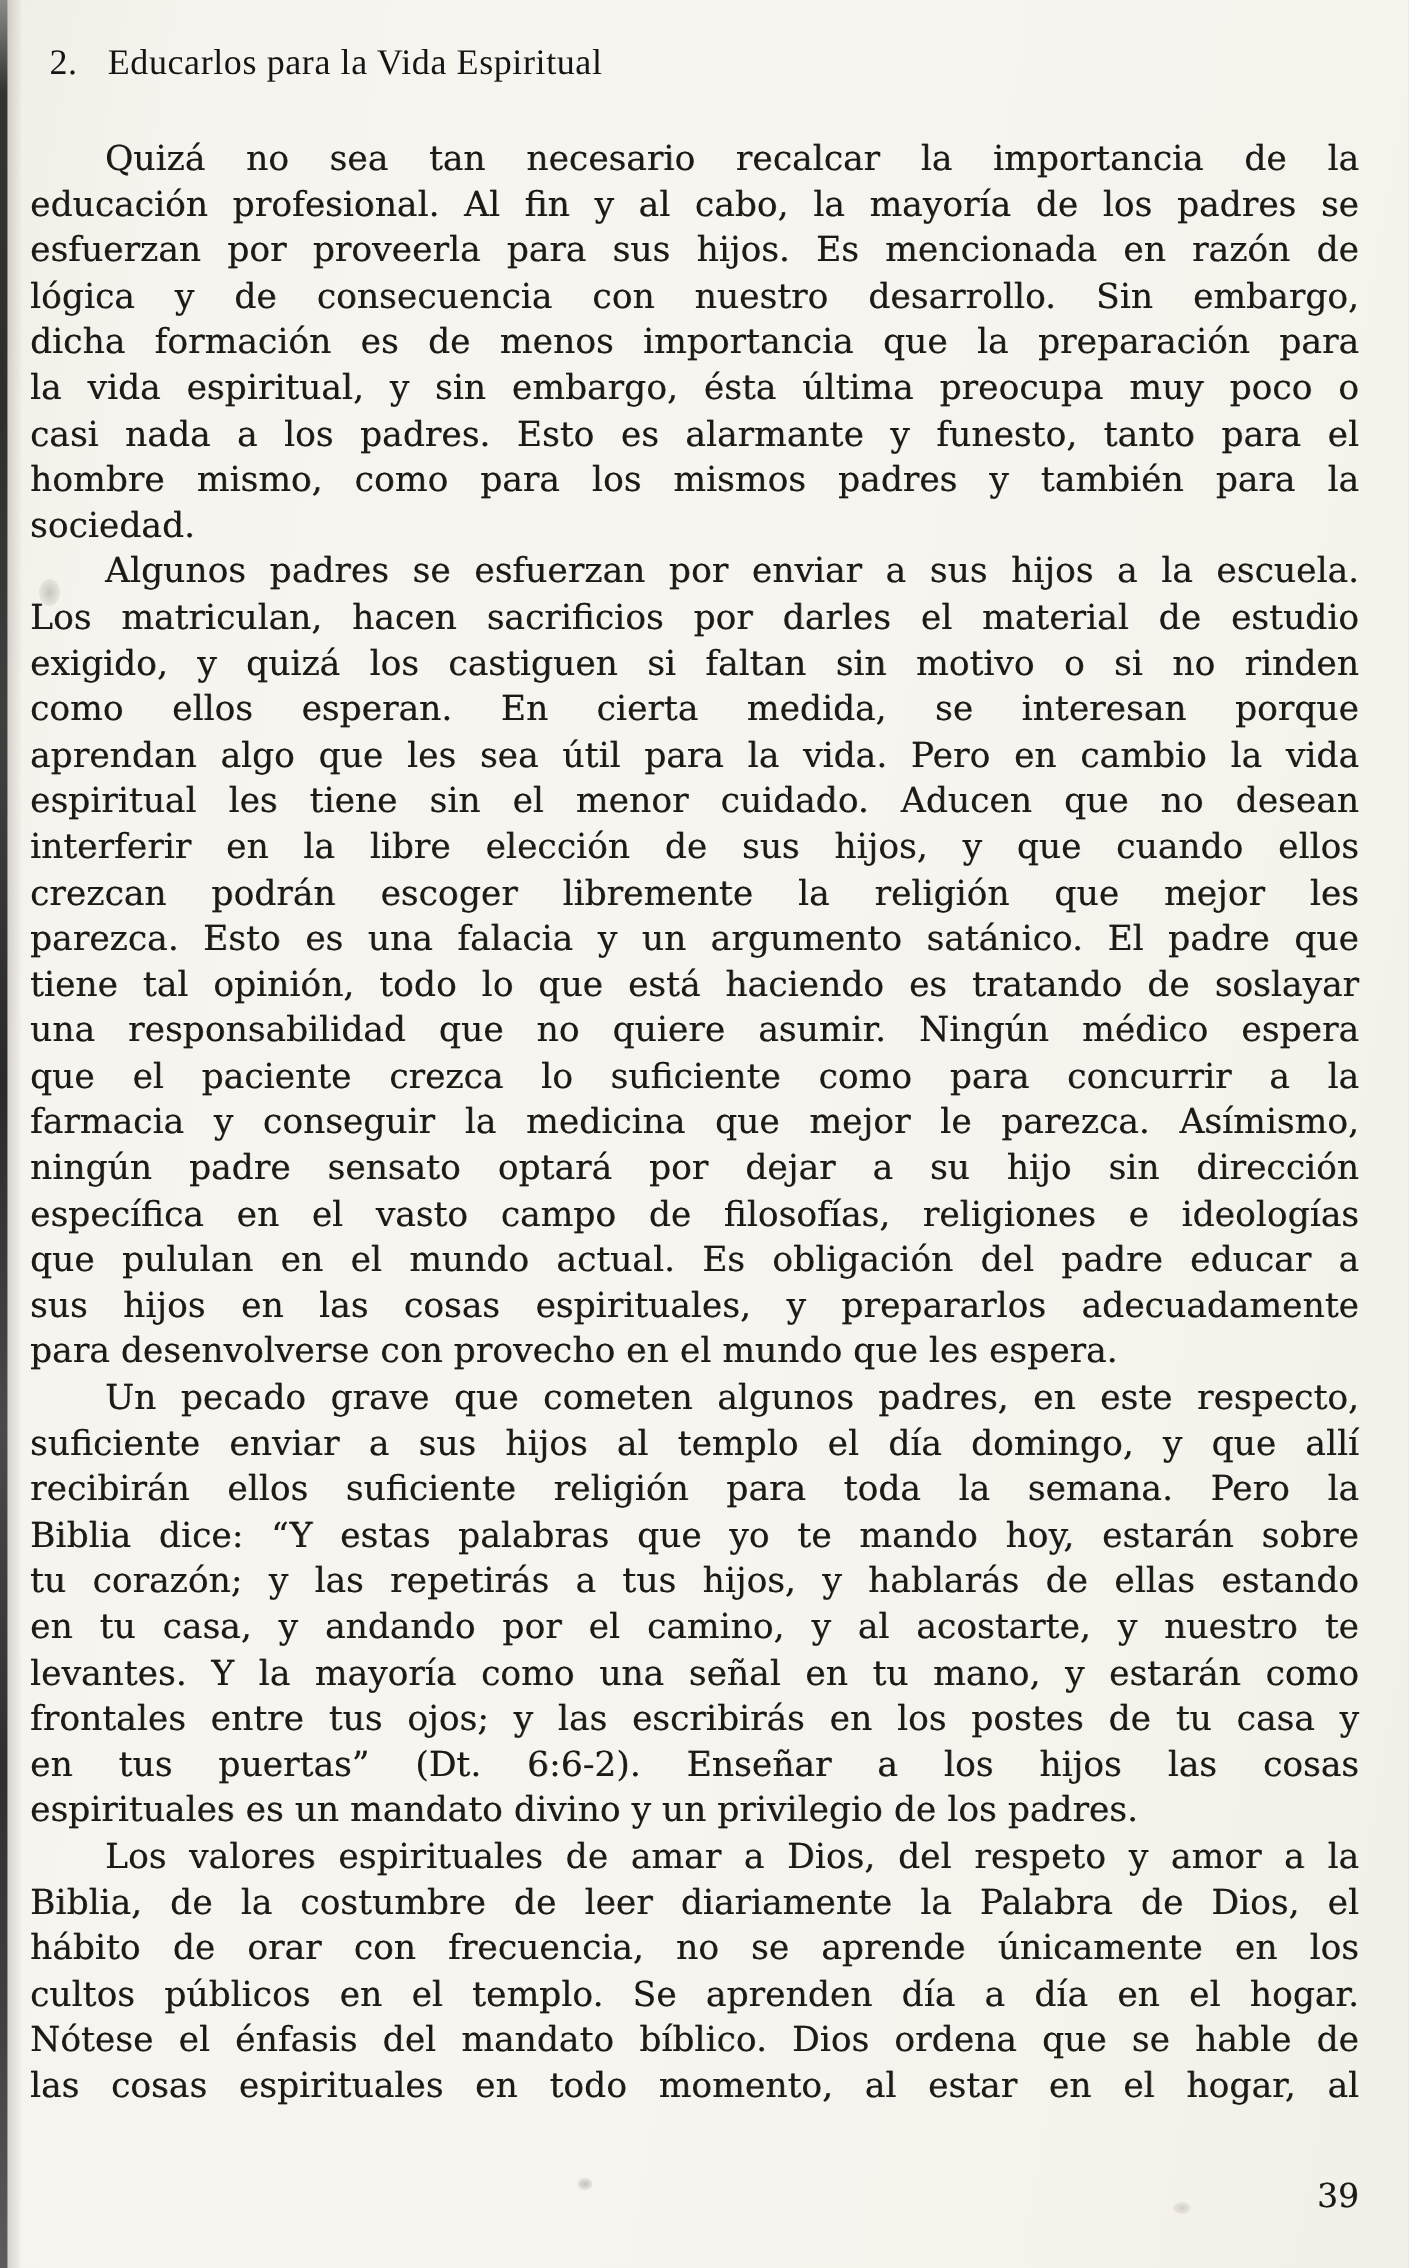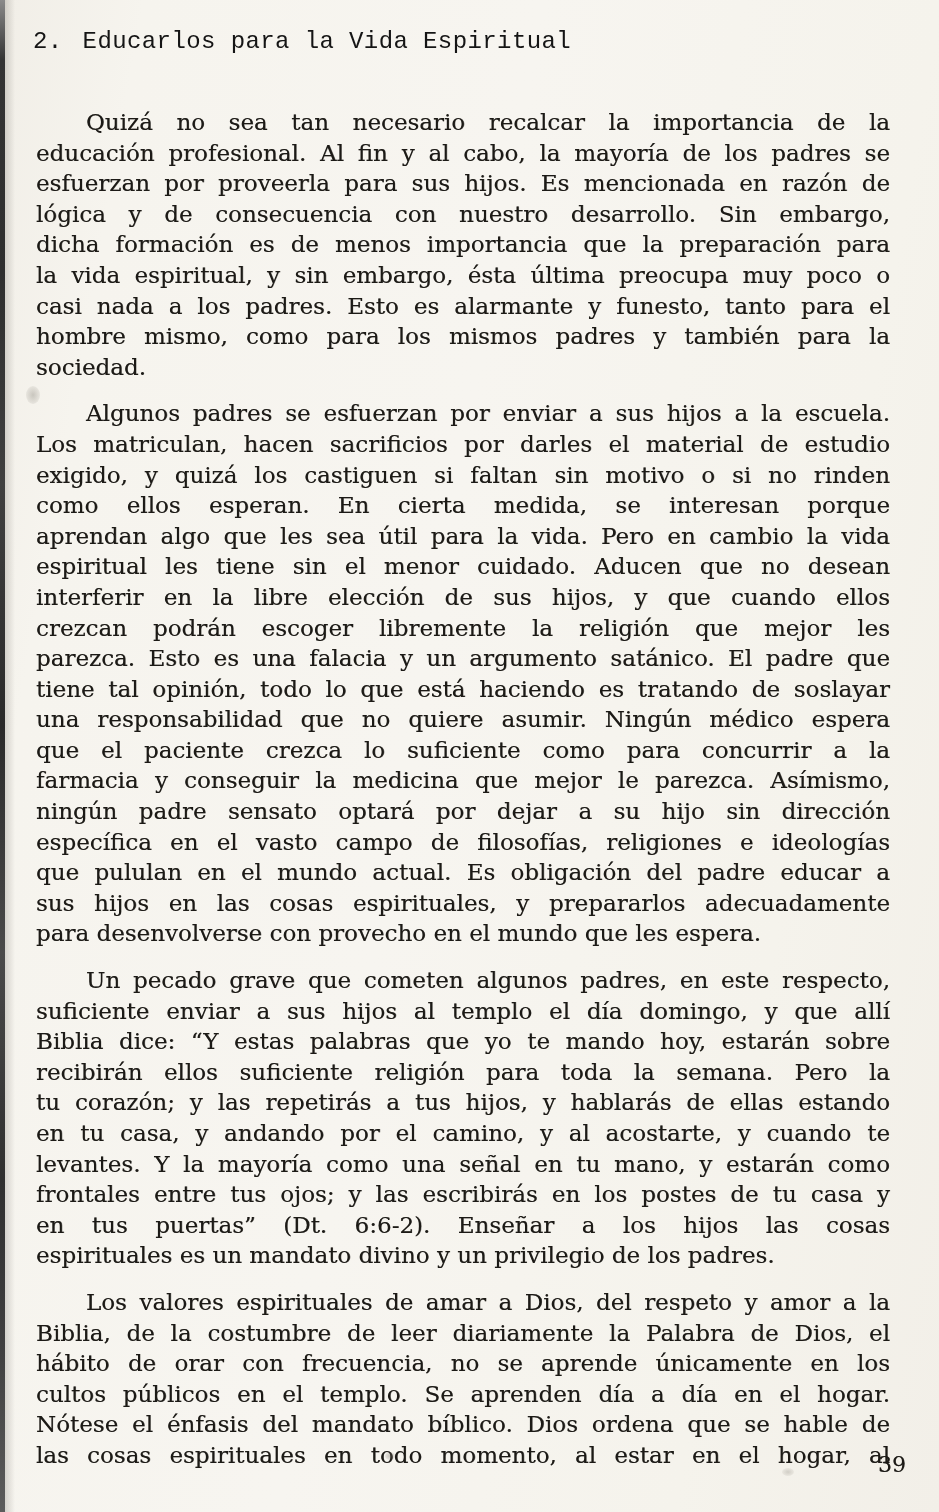--- a/index.html
+++ b/index.html
@@ -21,33 +21,33 @@
     background:linear-gradient(to bottom,
       #8a8a8a 0%, #343434 4%, #2e2e2e 18%, #404040 32%,
       #2a2a2a 48%, #4a4a4a 63%, #2f2f2f 78%, #424242 90%, #5c5c5c 100%);
   }
   .edge-soft{
     position:absolute;left:5px;top:0;width:10px;height:1512px;
     background:linear-gradient(to right, rgba(60,55,48,0.18), rgba(60,55,48,0));
   }
   .heading{
     position:absolute;left:33px;top:28px;
-    font-family:Liberation Mono, monospace;
+    font-family:Liberation Serif, serif;
     font-size:24px;line-height:28px;color:#151515;
     letter-spacing:0.4px;
     white-space:nowrap;
   }
   .heading .num{display:inline-block;}
   .heading .ttl{display:inline-block;margin-left:20px;}
   .body-text{
     position:absolute;left:20px;top:91px;width:886px;
     font-size:23px;line-height:30.6px;
     text-shadow:0.35px 0 0 rgba(28,26,22,0.55);
   }
-  .paragraph{margin:16px;}
+  .paragraph{margin:0;}
   .line{
     text-align:justify;
     text-align-last:justify;
   }
   .line.first{text-indent:50px;}
   .line.flush{text-align-last:left;}
   .page-number{
     position:absolute;right:33px;top:1450px;
     font-size:22px;line-height:30px;
     text-shadow:0.35px 0 0 rgba(28,26,22,0.55);
@@ -96,24 +96,24 @@
         <div class="line">farmacia y conseguir la medicina que mejor le parezca. Asímismo,</div>
         <div class="line">ningún padre sensato optará por dejar a su hijo sin dirección</div>
         <div class="line">específica en el vasto campo de filosofías, religiones e ideologías</div>
         <div class="line">que pululan en el mundo actual. Es obligación del padre educar a</div>
         <div class="line">sus hijos en las cosas espirituales, y prepararlos adecuadamente</div>
         <div class="line flush">para desenvolverse con provecho en el mundo que les espera.</div>
       </div>
       <div class="paragraph">
         <div class="line first">Un pecado grave que cometen algunos padres, en este respecto,</div>
         <div class="line">suficiente enviar a sus hijos al templo el día domingo, y que allí</div>
+        <div class="line">recibirán ellos suficiente religión para toda la semana. Pero la</div>
         <div class="line">Biblia dice: “Y estas palabras que yo te mando hoy, estarán sobre</div>
-        <div class="line">recibirán ellos suficiente religión para toda la semana. Pero la</div>
         <div class="line">tu corazón; y las repetirás a tus hijos, y hablarás de ellas estando</div>
-        <div class="line">en tu casa, y andando por el camino, y al acostarte, y cuando te</div>
+        <div class="line">en tu casa, y andando por el camino, y al acostarte, y nuestro te</div>
         <div class="line">levantes. Y la mayoría como una señal en tu mano, y estarán como</div>
         <div class="line">frontales entre tus ojos; y las escribirás en los postes de tu casa y</div>
         <div class="line">en tus puertas” (Dt. 6:6-2). Enseñar a los hijos las cosas</div>
         <div class="line flush">espirituales es un mandato divino y un privilegio de los padres.</div>
       </div>
       <div class="paragraph">
         <div class="line first">Los valores espirituales de amar a Dios, del respeto y amor a la</div>
         <div class="line">Biblia, de la costumbre de leer diariamente la Palabra de Dios, el</div>
         <div class="line">hábito de orar con frecuencia, no se aprende únicamente en los</div>
         <div class="line">cultos públicos en el templo. Se aprenden día a día en el hogar.</div>

